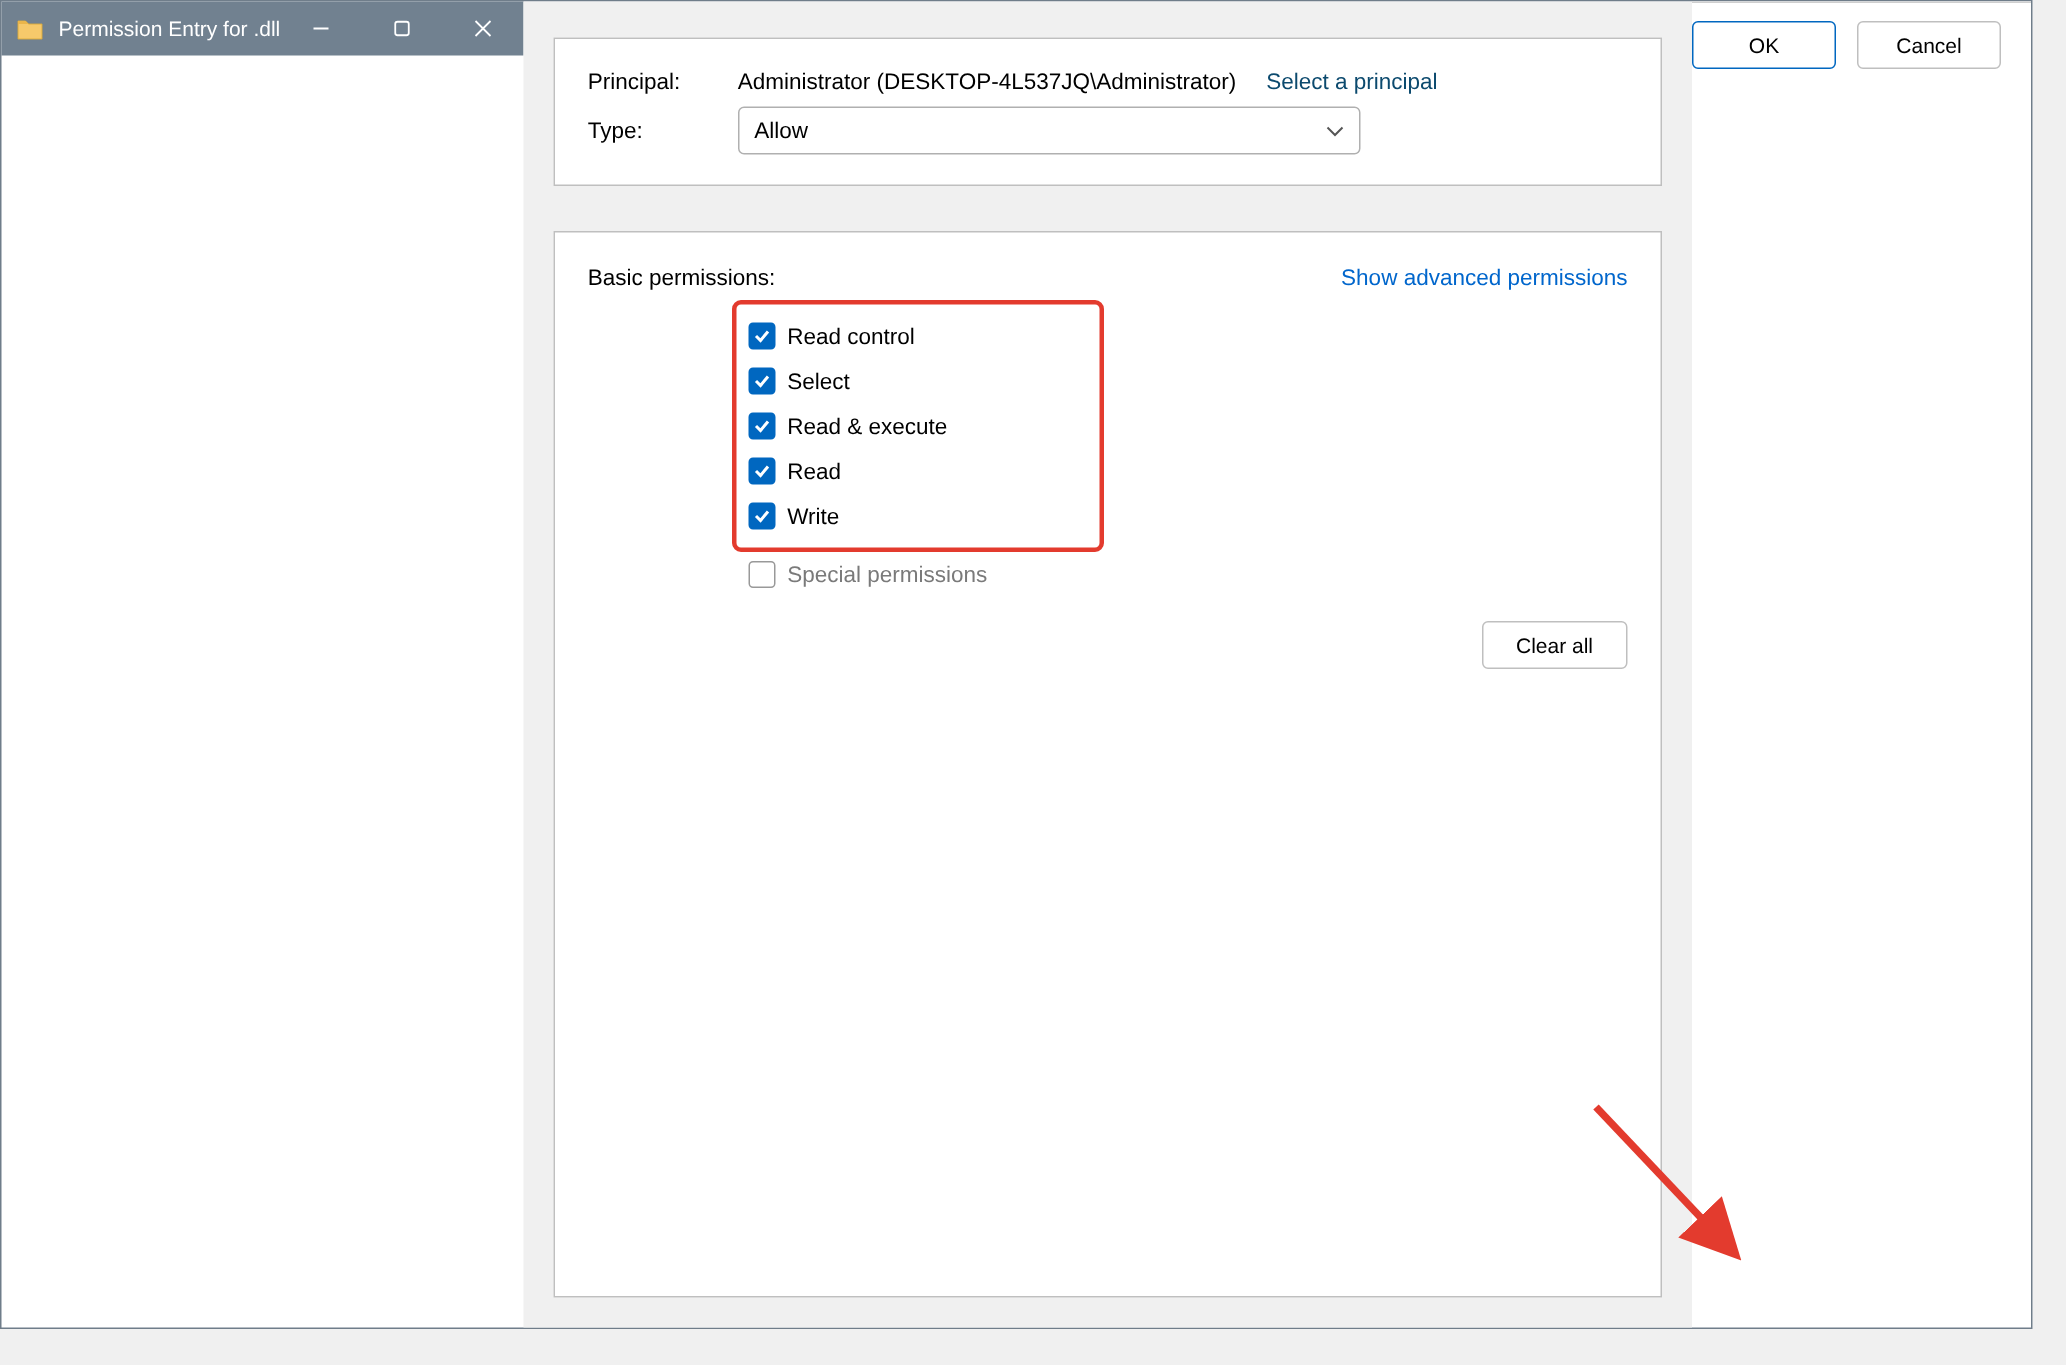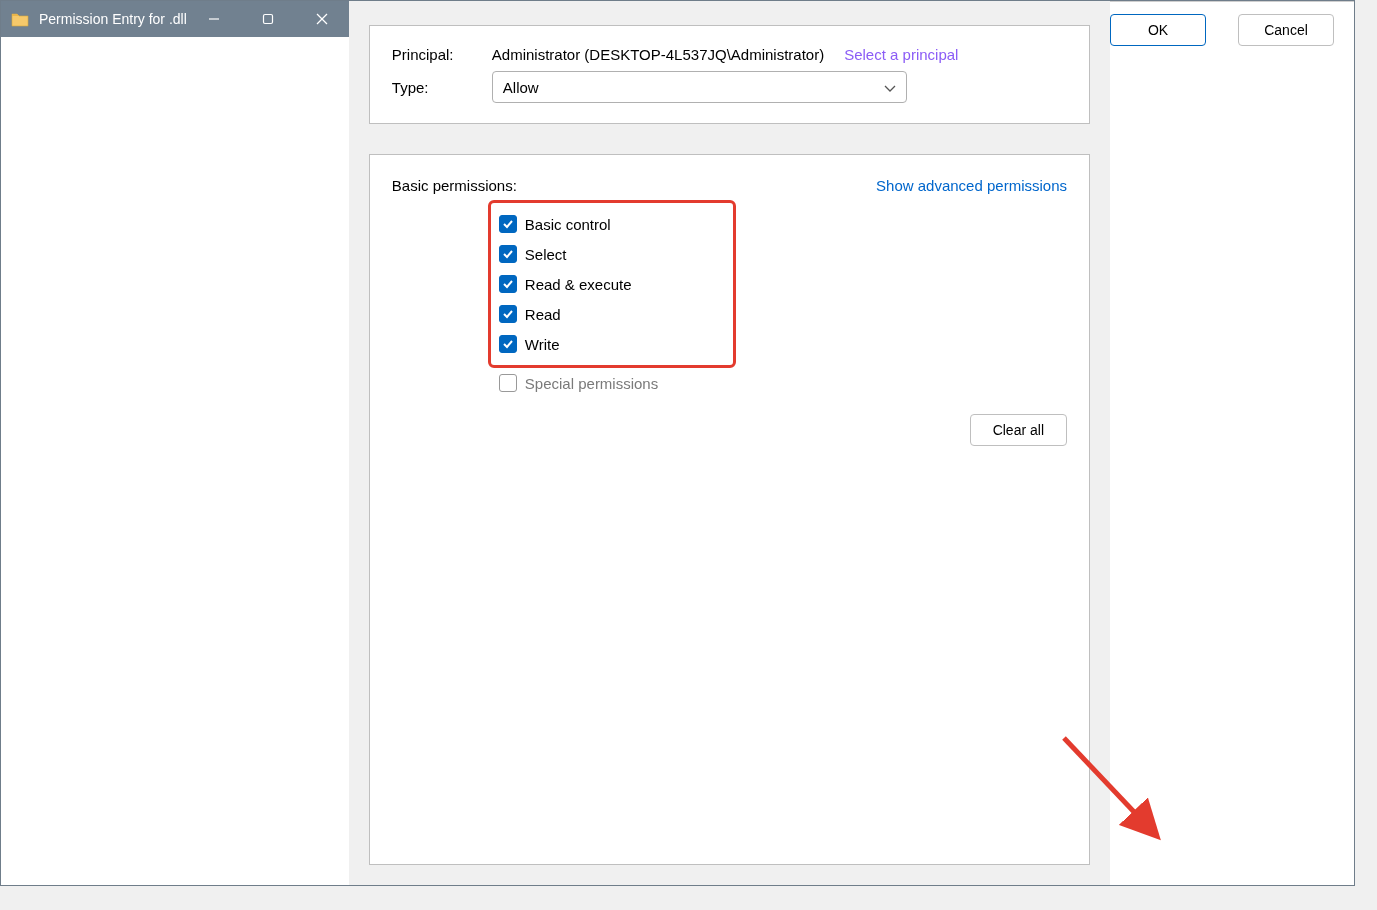--- a/index.html
+++ b/index.html
@@ -65,21 +65,21 @@
   align-items: center;
   margin-bottom: 8px;
 }
 .row:last-child { margin-bottom: 0; }
 .row-label {
   width: 100px;
   font-size: 15px;
   color: #000;
 }
 .row-value { font-size: 15px; color: #000; }
-.link { color: #8b5cf6; margin-left: 20px; cursor: pointer; }
+.link { color: #0c4a6e; margin-left: 20px; cursor: pointer; }
 .select {
   width: 415px;
   height: 32px;
   border: 1px solid #b0b0b0;
   border-radius: 4px;
   background: #fff;
   padding: 0 10px;
   display: flex; align-items: center; justify-content: space-between;
   font-size: 15px;
 }
@@ -155,21 +155,21 @@
 }
 
 .footer {
   height: 56px;
   border-top: 1px solid #cfcfcf;
   background: #ffffff;
   display: flex;
   align-items: center;
   justify-content: flex-end;
   padding-right: 20px;
-  gap: 32px;
+  gap: 14px;
 }
 .footer .btn { width: 96px; padding: 0; }
 
 
 .arrow-ann {
   position: absolute;
   pointer-events: none;
 }
 </style>
 </head>
@@ -231,21 +231,21 @@
         <div class="adv-link">Show advanced permissions</div>
       </div>
 
       <div class="highlight-box">
         <div class="perm-row">
           <span class="chk checked">
             <svg width="12" height="12" viewBox="0 0 12 12">
                 <path d="M2 6 L5 9 L10 3" fill="none" stroke="#fff" stroke-width="2"></path>
               </svg>
           </span>
-          <span class="perm-label">Basic control</span>
+          <span class="perm-label">Read control</span>
         </div>
         <div class="perm-row">
           <span class="chk checked">
             <svg width="12" height="12" viewBox="0 0 12 12">
                 <path d="M2 6 L5 9 L10 3" fill="none" stroke="#fff" stroke-width="2"></path>
               </svg>
           </span>
           <span class="perm-label">Select</span>
         </div>
         <div class="perm-row">

